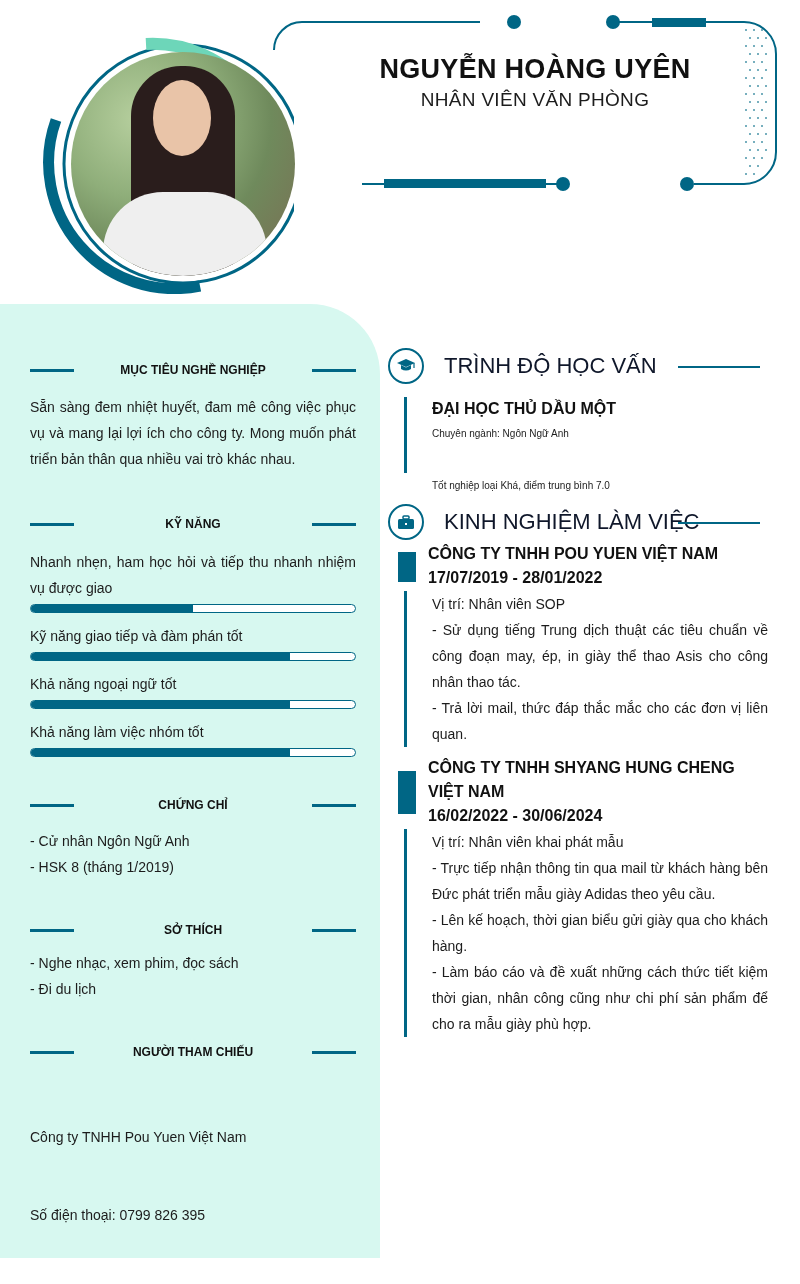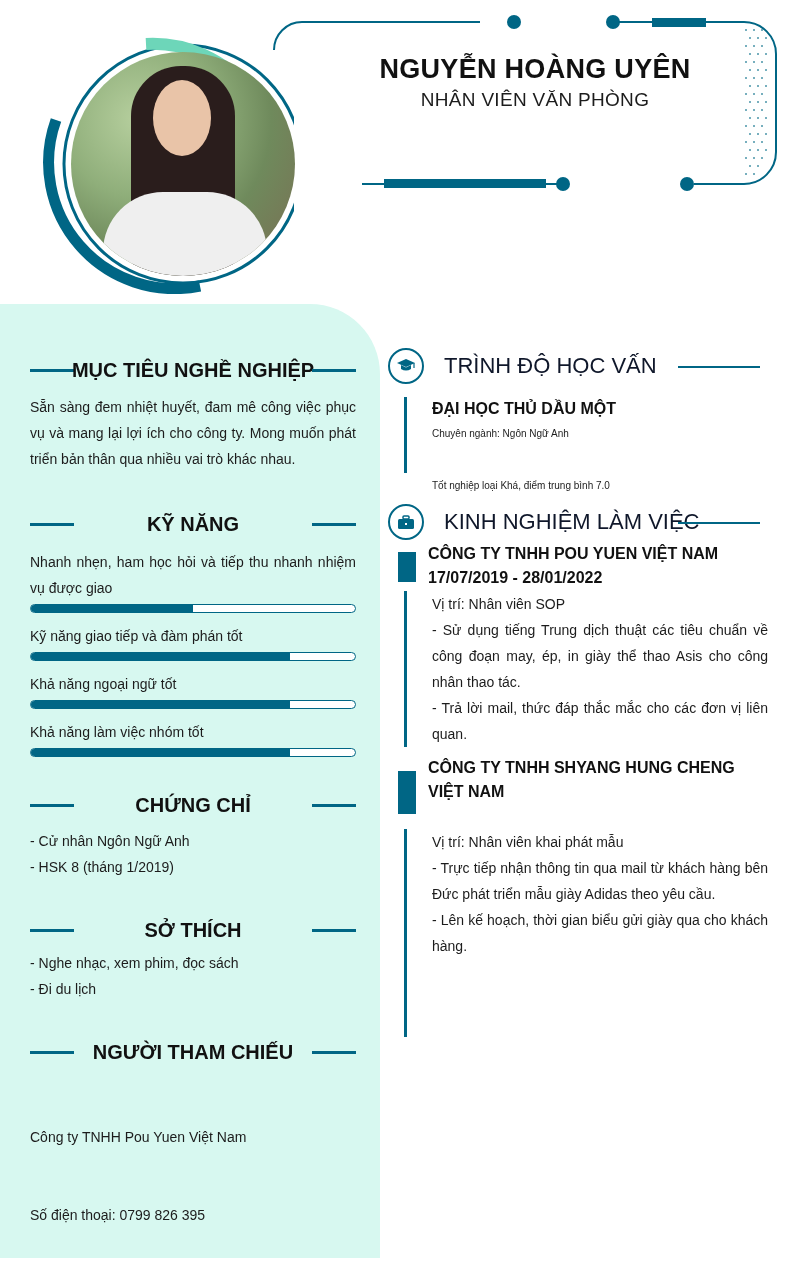--- a/index.html
+++ b/index.html
@@ -40,21 +40,21 @@
     background: #d7f8f0; border-top-right-radius: 70px;
   }
   .l-heading { position: absolute; left: 30px; width: 326px; height: 24px; }
   .l-heading .bar-l, .l-heading .bar-r {
     position: absolute; top: 11px; height: 3px; width: 44px; background: #006685;
   }
   .l-heading .bar-l { left: 0; }
   .l-heading .bar-r { right: 0; }
   .l-heading .title {
     position: absolute; left: 0; right: 0; top: 0; text-align: center;
-    font-size: 20px; font-weight: 700; color: #111; line-height: 24px;
+    font-size: 12px; font-weight: 700; color: #111; line-height: 24px;
   }
   .l-text { position: absolute; left: 30px; width: 326px; font-size: 14px; line-height: 26px; color: #1c1c1c; text-align: justify; }
   .l-list { position: absolute; left: 30px; width: 330px; font-size: 14px; line-height: 26px; color: #1c1c1c; }
 
   .skill { position: absolute; left: 30px; width: 326px; }
   .skill .label { font-size: 14px; line-height: 26px; text-align: justify; }
   .skill .track {
     position: relative; height: 9px; border: 1.5px solid #006685; border-radius: 5px;
     background: #ffffff; margin-top: 3px; overflow: hidden;
   }
@@ -291,21 +291,23 @@
 <div class="job-line" style="top:591px; height:156px;"></div>
 <div class="job-body" style="top:591px;">
   <div>Vị trí: Nhân viên SOP</div>
   <div>- Sử dụng tiếng Trung dịch thuật các tiêu chuẩn về công đoạn may, ép, in giày thể thao Asis cho công nhân thao tác.</div>
   <div>- Trả lời mail, thức đáp thắc mắc cho các đơn vị liên quan.</div>
 </div>
 
 <div class="job-block-marker" style="top:771px; height:43px;"></div>
 <div class="job-head" style="top:756px;">
   <div>CÔNG TY TNHH SHYANG HUNG CHENG VIỆT NAM</div>
+  <div>16/02/2022 - 30/06/2024</div>
 </div>
 <div class="job-line" style="top:829px; height:208px;"></div>
 <div class="job-body" style="top:829px;">
   <div>Vị trí: Nhân viên khai phát mẫu</div>
   <div>- Trực tiếp nhận thông tin qua mail từ khách hàng bên Đức phát triển mẫu giày Adidas theo yêu cầu.</div>
   <div>- Lên kế hoạch, thời gian biểu gửi giày qua cho khách hàng.</div>
+  <div>- Làm báo cáo và đề xuất những cách thức tiết kiệm thời gian, nhân công cũng như chi phí sản phẩm để cho ra mẫu giày phù hợp.</div>
 </div>
 
 <div class="watermark">∴ Timviec365.vn</div>
 
 </body></html>

